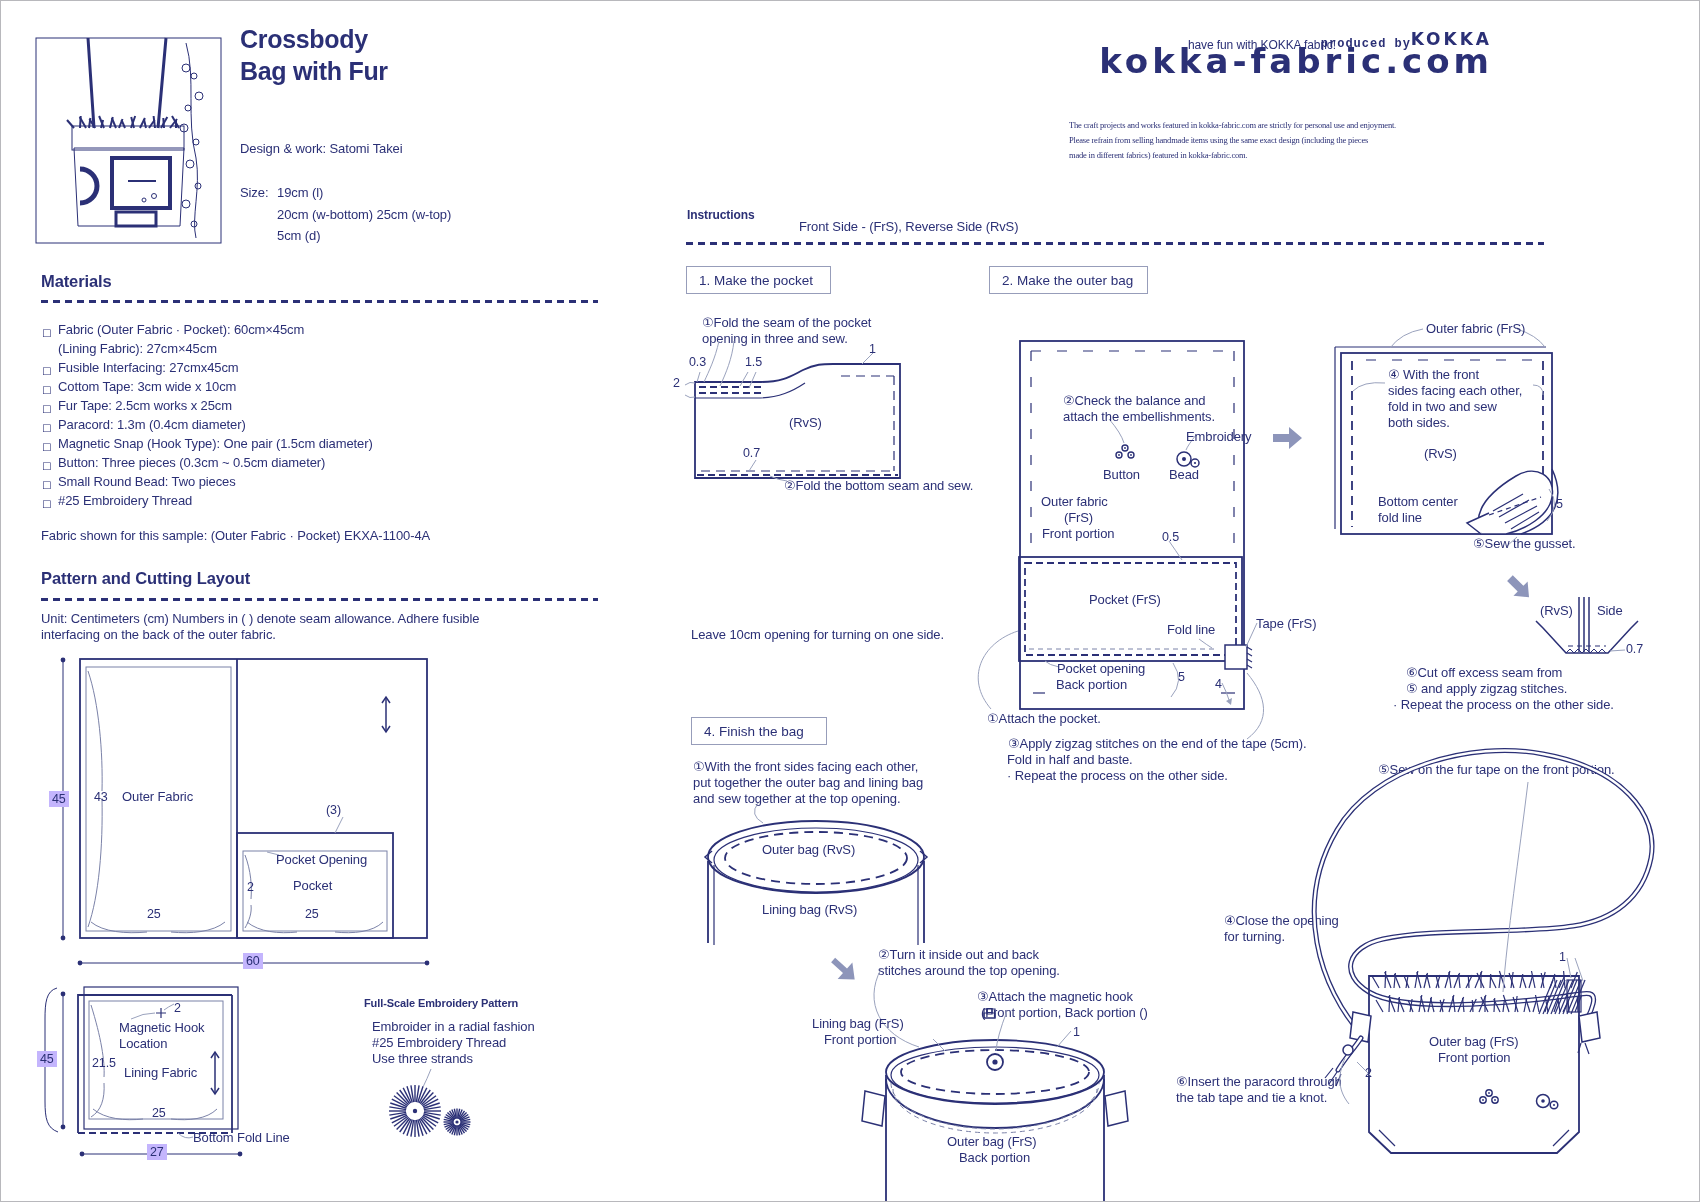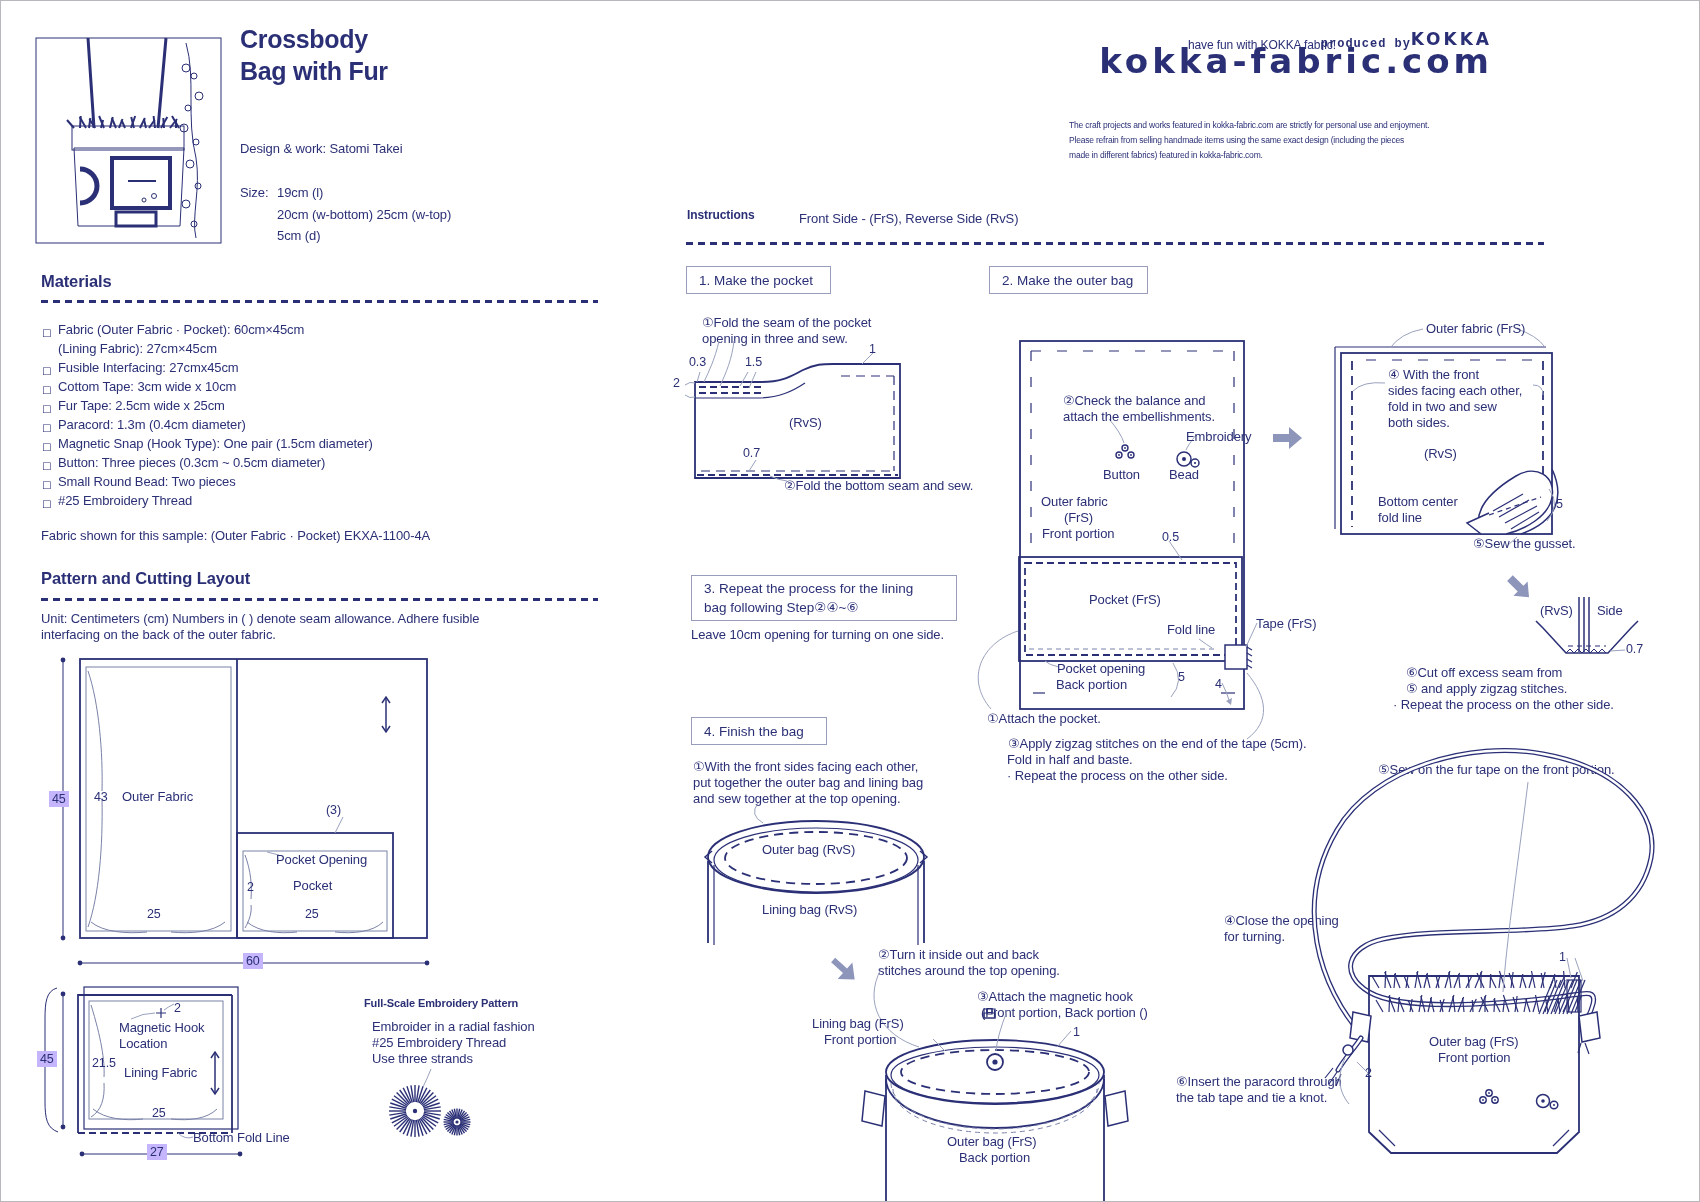--- a/index.html
+++ b/index.html
@@ -4,21 +4,21 @@
 <style>
   :root{ --ink:#2b3076; --lead:#9aa2bd; --arrow:#8d95ba; }
   html,body{margin:0;padding:0;background:#fff;}
   .page{position:relative;width:1700px;height:1202px;background:#fff;border:1px solid #b8b8bc;box-sizing:border-box;
         font-family:"Liberation Sans","DejaVu Sans",sans-serif;color:var(--ink);overflow:hidden;}
   .t{position:absolute;white-space:nowrap;font-size:13px;letter-spacing:-0.1px;color:var(--ink);line-height:16px;}
   .dim{font-size:12.5px;}
   .big{font-size:25px;font-weight:bold;letter-spacing:-0.3px;}
   .h{font-size:16.5px;font-weight:bold;}
   .bold{font-weight:bold;}
-  .tiny{font-size:8.5px;letter-spacing:-0.2px;}
+  .tiny{font-size:8.5px;letter-spacing:-0.2px;font-family:Liberation Serif, serif;}
   .small{font-size:12px;}
   .bgw{background:#c4b5fd;padding:0 3px;}
   .bullet{font-family:"DejaVu Sans",sans-serif;font-size:10px;}
   .rule{position:absolute;height:2.5px;background:repeating-linear-gradient(90deg,var(--ink) 0 7px,transparent 7px 12px);}
   .sbox{position:absolute;border:1px solid #979dba;background:#fff;display:flex;align-items:center;padding:0 12px;font-size:13.5px;color:var(--ink);}
   .logo{font-family:"DejaVu Sans",sans-serif;font-weight:bold;}
   svg{position:absolute;overflow:visible;}
   svg line,svg path,svg rect,svg ellipse,svg circle,svg polyline{fill:none;stroke:var(--ink);}
   .s1{stroke-width:1}.s12{stroke-width:1.2}.s14{stroke-width:1.4}.s15{stroke-width:1.5}.s18{stroke-width:1.8}
   .dA{stroke-dasharray:7 4}.dB{stroke-dasharray:9 6}.dC{stroke-dasharray:5 4}.dD{stroke-dasharray:10 16}
@@ -109,21 +109,21 @@
   <div class="rule" style="left:40px;top:299px;width:557px"></div>
 
   <span class="t bullet" style="left:41px;top:324px">□</span>
   <span class="t" style="left:57px;top:321px">Fabric (Outer Fabric · Pocket): 60cm×45cm</span>
   <span class="t" style="left:57px;top:340px">(Lining Fabric): 27cm×45cm</span>
   <span class="t bullet" style="left:41px;top:362px">□</span>
   <span class="t" style="left:57px;top:359px">Fusible Interfacing: 27cmx45cm</span>
   <span class="t bullet" style="left:41px;top:381px">□</span>
   <span class="t" style="left:57px;top:378px">Cottom Tape: 3cm wide x 10cm</span>
   <span class="t bullet" style="left:41px;top:400px">□</span>
-  <span class="t" style="left:57px;top:397px">Fur Tape: 2.5cm wide x 25cm</span>
+  <span class="t" style="left:57px;top:397px">Fur Tape: 2.5cm works x 25cm</span>
   <span class="t bullet" style="left:41px;top:419px">□</span>
   <span class="t" style="left:57px;top:416px">Paracord: 1.3m (0.4cm diameter)</span>
   <span class="t bullet" style="left:41px;top:438px">□</span>
   <span class="t" style="left:57px;top:435px">Magnetic Snap (Hook Type): One pair (1.5cm diameter)</span>
   <span class="t bullet" style="left:41px;top:457px">□</span>
   <span class="t" style="left:57px;top:454px">Button: Three pieces (0.3cm ~ 0.5cm diameter)</span>
   <span class="t bullet" style="left:41px;top:476px">□</span>
   <span class="t" style="left:57px;top:473px">Small Round Bead: Two pieces</span>
   <span class="t bullet" style="left:41px;top:495px">□</span>
   <span class="t" style="left:57px;top:492px">#25 Embroidery Thread</span>
@@ -277,21 +277,21 @@
   <span class="t dim" style="left:151px;top:1104px">25</span>
   <span class="t" style="left:192px;top:1129px">Bottom Fold Line</span>
   <span class="t dim bgw" style="left:146px;top:1143px">27</span>
 
   <span class="t bold" style="left:363px;top:994px;font-size:11px">Full-Scale Embroidery Pattern</span>
   <span class="t" style="left:371px;top:1018px">Embroider in a radial fashion</span>
   <span class="t" style="left:371px;top:1034px">#25 Embroidery Thread</span>
   <span class="t" style="left:371px;top:1050px">Use three strands</span>
 
   <span class="t h" style="left:686px;top:206px;font-size:12px">Instructions</span>
-  <span class="t" style="left:798px;top:210px">Front Side - (FrS), Reverse Side (RvS)</span>
+  <span class="t" style="left:798px;top:218px">Front Side - (FrS), Reverse Side (RvS)</span>
   <div class="rule" style="left:685px;top:241px;width:858px"></div>
 
   <div class="sbox" style="left:685px;top:265px;width:119px;height:26px">
       <span>1. Make the pocket</span>
     </div>
   <div class="sbox" style="left:988px;top:265px;width:133px;height:26px">
       <span>2. Make the outer bag</span>
     </div>
 
   <span class="t" style="left:701px;top:314px">①Fold the seam of the pocket</span>
@@ -419,24 +419,20 @@
   <span class="t" style="left:1377px;top:509px">fold line</span>
   <span class="t dim" style="left:1555px;top:495px">5</span>
   <span class="t" style="left:1472px;top:535px">⑤Sew the gusset.</span>
   <span class="t" style="left:1539px;top:602px">(RvS)</span>
   <span class="t" style="left:1596px;top:602px">Side</span>
   <span class="t dim" style="left:1625px;top:640px">0.7</span>
   <span class="t" style="left:1405px;top:664px">⑥Cut off excess seam from</span>
   <span class="t" style="left:1405px;top:680px">⑤ and apply zigzag stitches.</span>
   <span class="t" style="left:1392px;top:696px">· Repeat the process on the other side.</span>
 
-  <div class="sbox" style="left:690px;top:574px;width:240px;height:44px;align-items:flex-start;flex-direction:column;justify-content:center;line-height:19px">
-    <span>3. Repeat the process for the lining</span>
-    <span>bag following Step②④~⑥</span>
-  </div>
   <span class="t" style="left:690px;top:626px">Leave 10cm opening for turning on one side.</span>
 
   <div class="sbox" style="left:690px;top:716px;width:110px;height:26px">
       <span>4. Finish the bag</span>
     </div>
   <span class="t" style="left:692px;top:758px">①With the front sides facing each other,</span>
   <span class="t" style="left:692px;top:774px">put together the outer bag and lining bag</span>
   <span class="t" style="left:692px;top:790px">and sew together at the top opening.</span>
 
   <svg style="left:660px;top:800px" width="300" height="150" viewBox="0 0 300 150">

